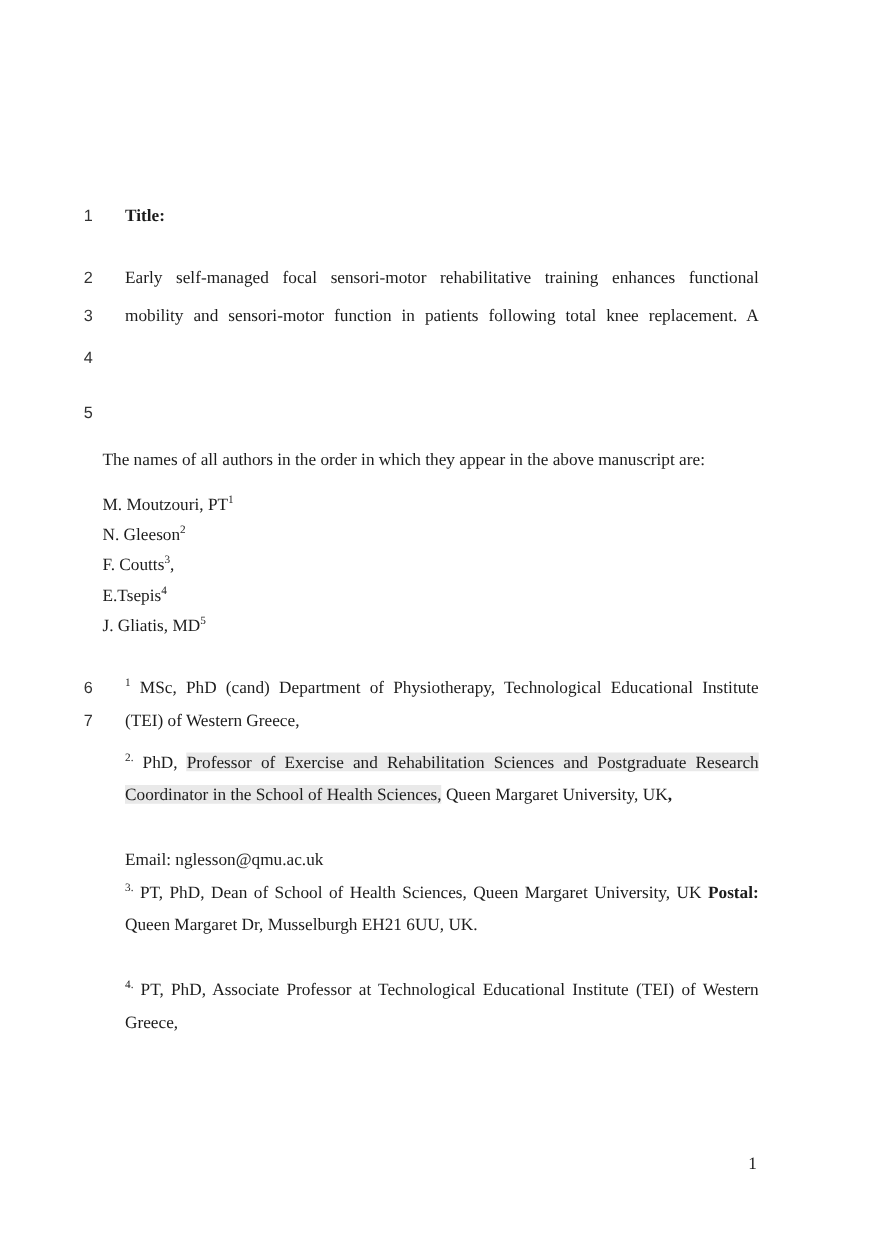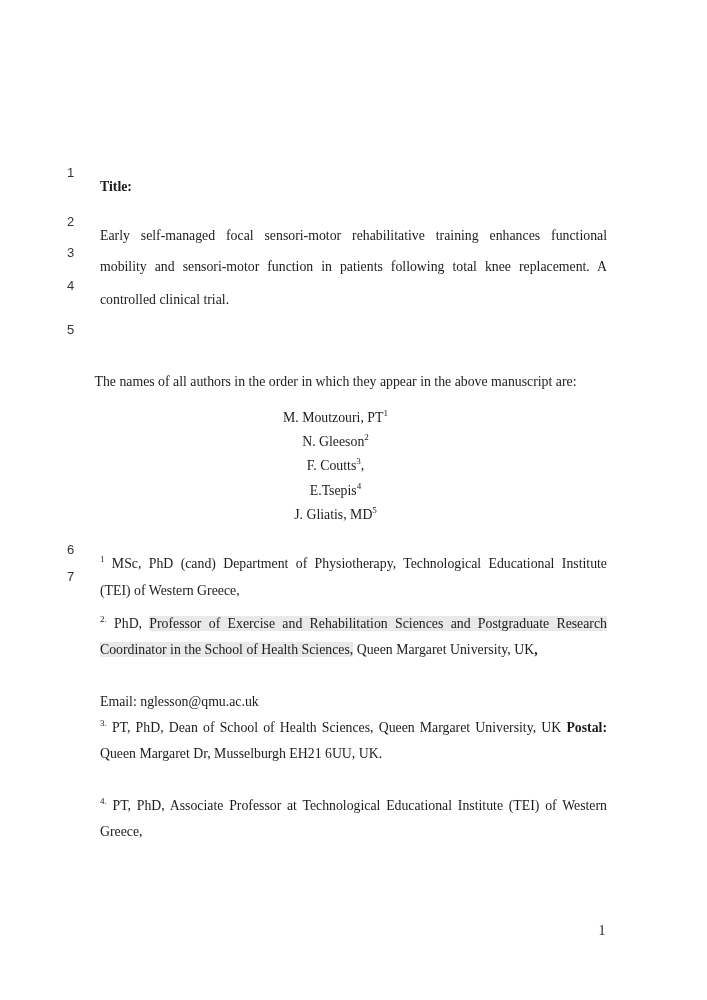--- a/index.html
+++ b/index.html
@@ -26,29 +26,28 @@
     font-size: 13px;
     color: #333333;
   }
   .line {
     position: absolute;
     left: 100px;
     width: 507px;
     height: 20px;
     line-height: 20px;
     font-size: 13.8px;
-    margin-top: 14px;
   }
   .justify {
     text-align: justify;
     text-align-last: justify;
   }
   .center {
     left: 82px;
-    text-align: center;
+    text-align: left;
     white-space: nowrap;
   }
   .hl {
     background: var(--hl, #e9e9e9);
   }
   sup {
     font-size: 9px;
     line-height: 0;
     vertical-align: super;
   }
@@ -76,21 +75,20 @@
   <div class="ln" style="top:320px">5</div>
   <div class="ln" style="top:540px">6</div>
   <div class="ln" style="top:567px">7</div>
 
   <div class="line" style="top:163px">
     <b>Title:</b>
   </div>
 
   <div class="line justify" style="top:243px">mobility and sensori-motor function in patients following total knee replacement. A</div>
   <div class="line justify" style="top:212px">Early self-managed focal sensori-motor rehabilitative training enhances functional</div>
-  <div class="line" style="top:276px">controlled clinical trial.</div>
 
   <div class="line center" style="top:358px">The names of all authors in the order in which they appear in the above manuscript are:</div>
 
   <div class="line center" style="top:394px">
     <span>M. Moutzouri, PT</span><sup>1</sup><span></span>
   </div>
   <div class="line center" style="top:418px">
     <span>N. Gleeson</span><sup>2</sup><span></span>
   </div>
   <div class="line center" style="top:442px">

